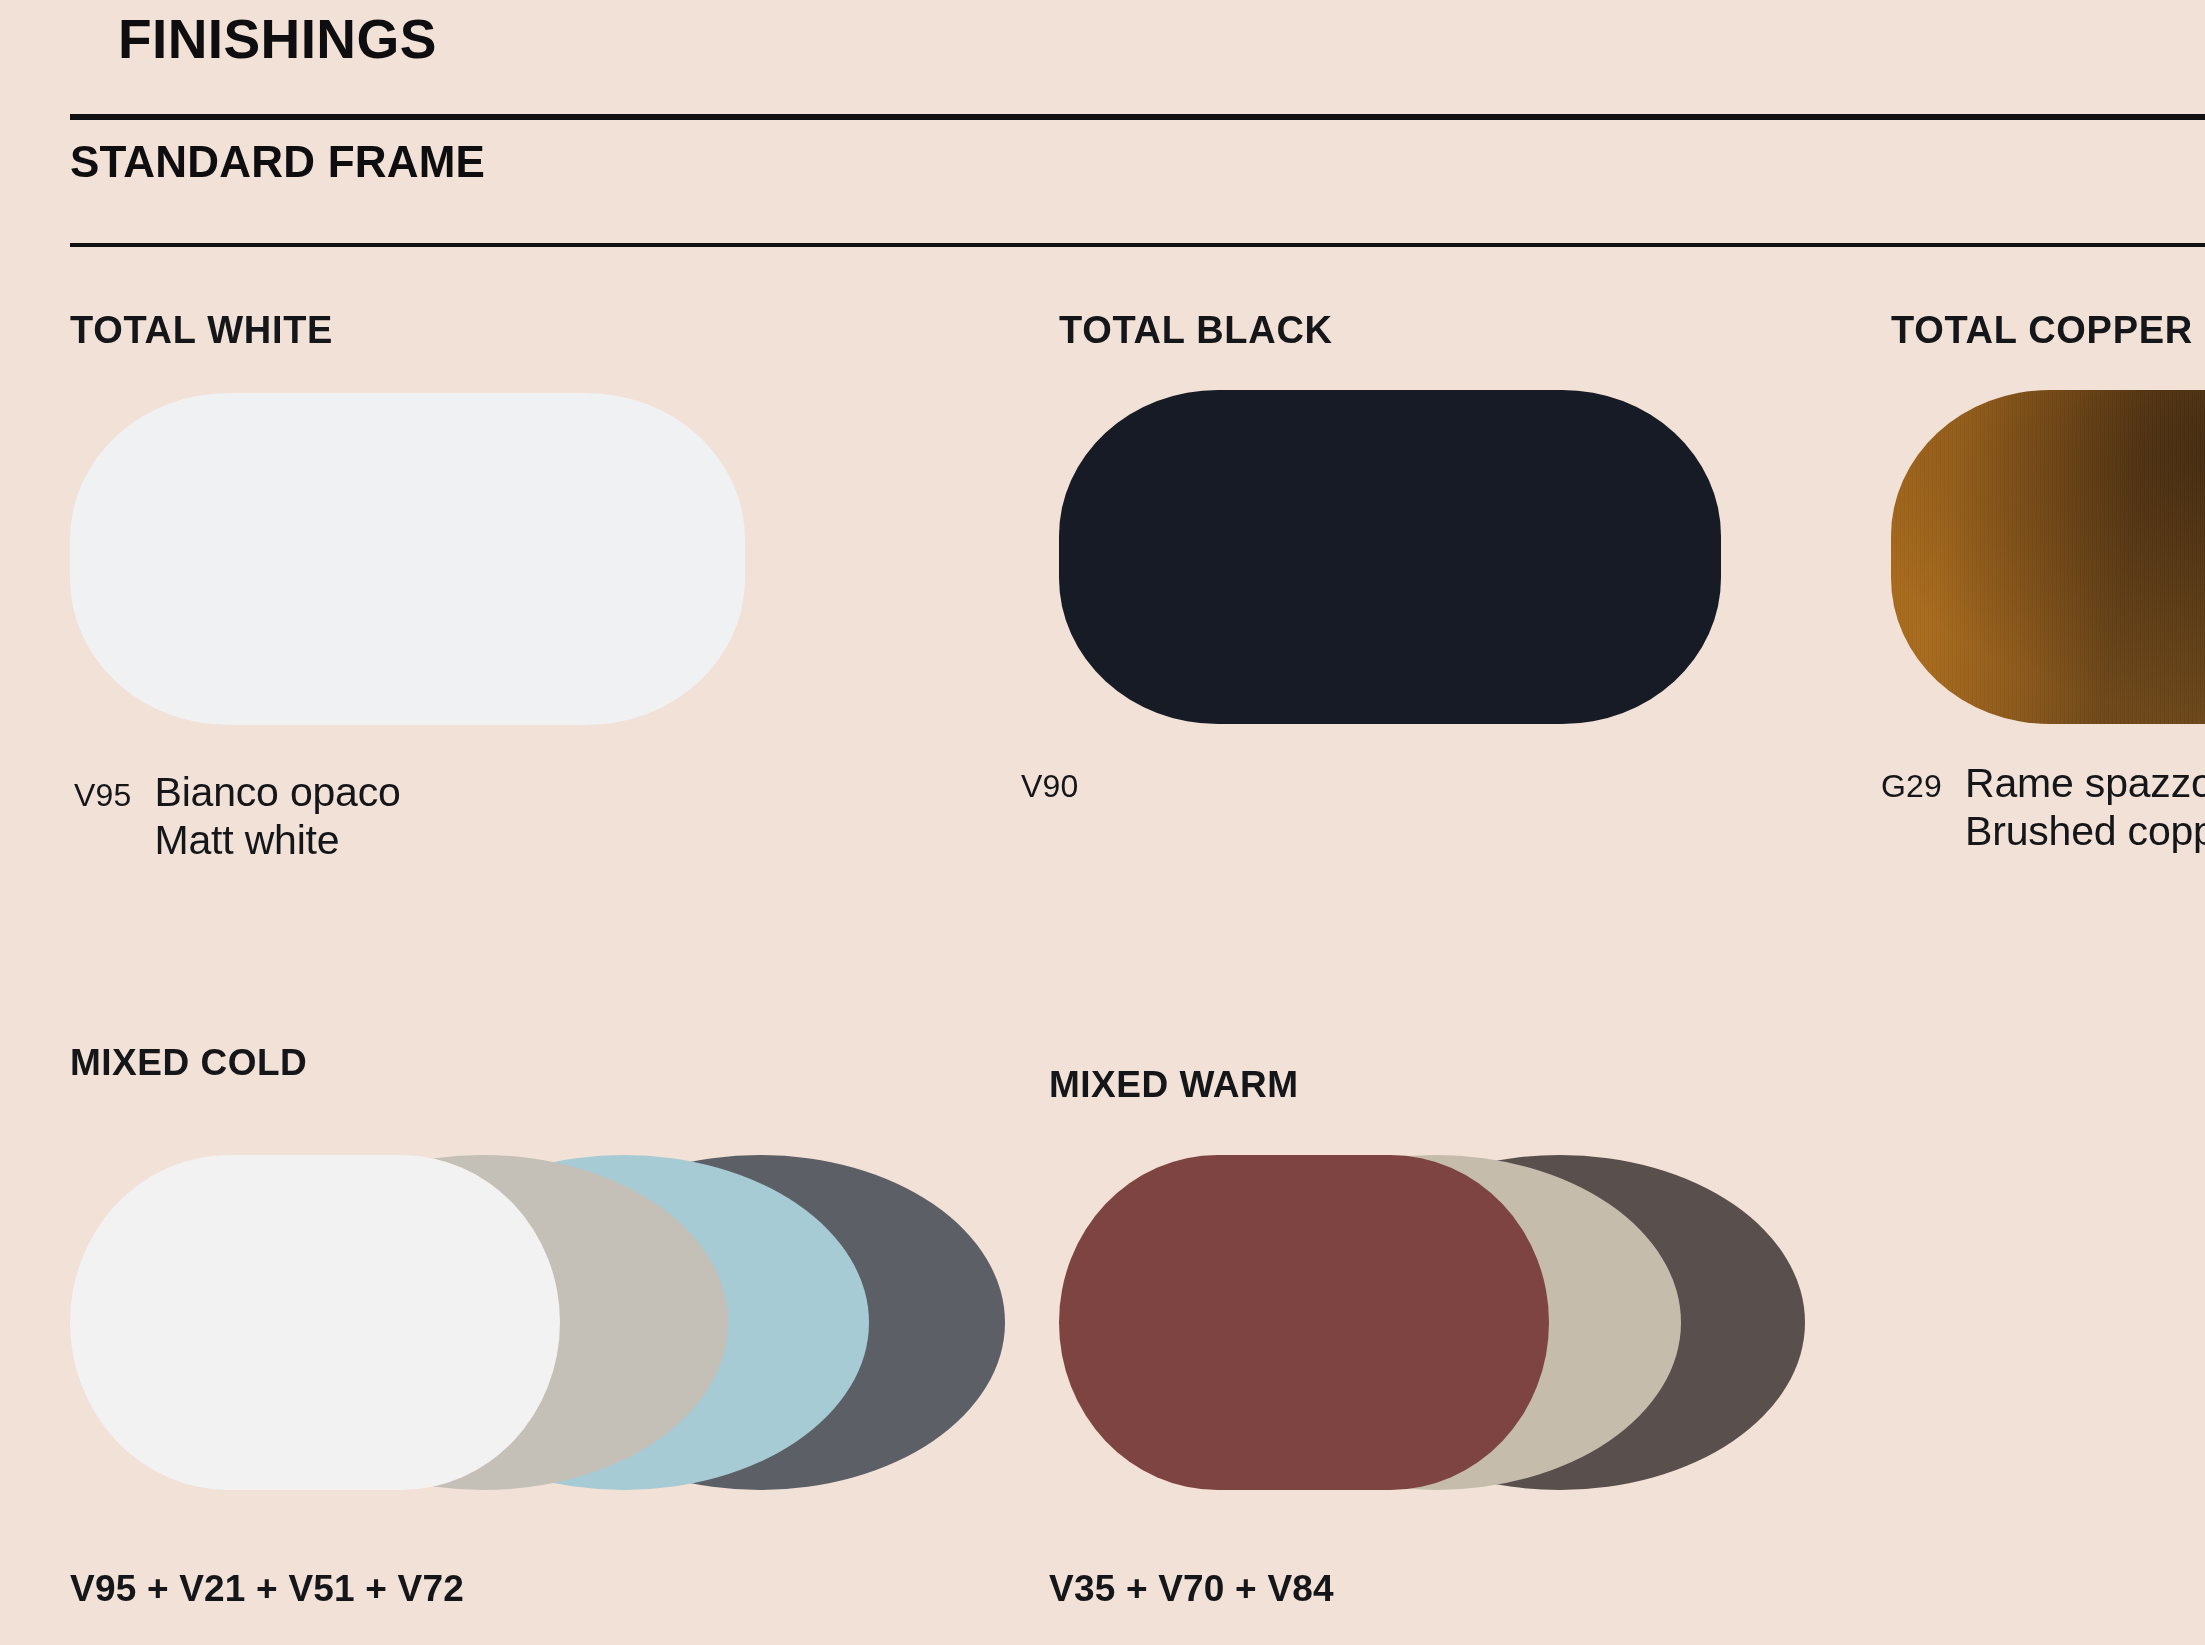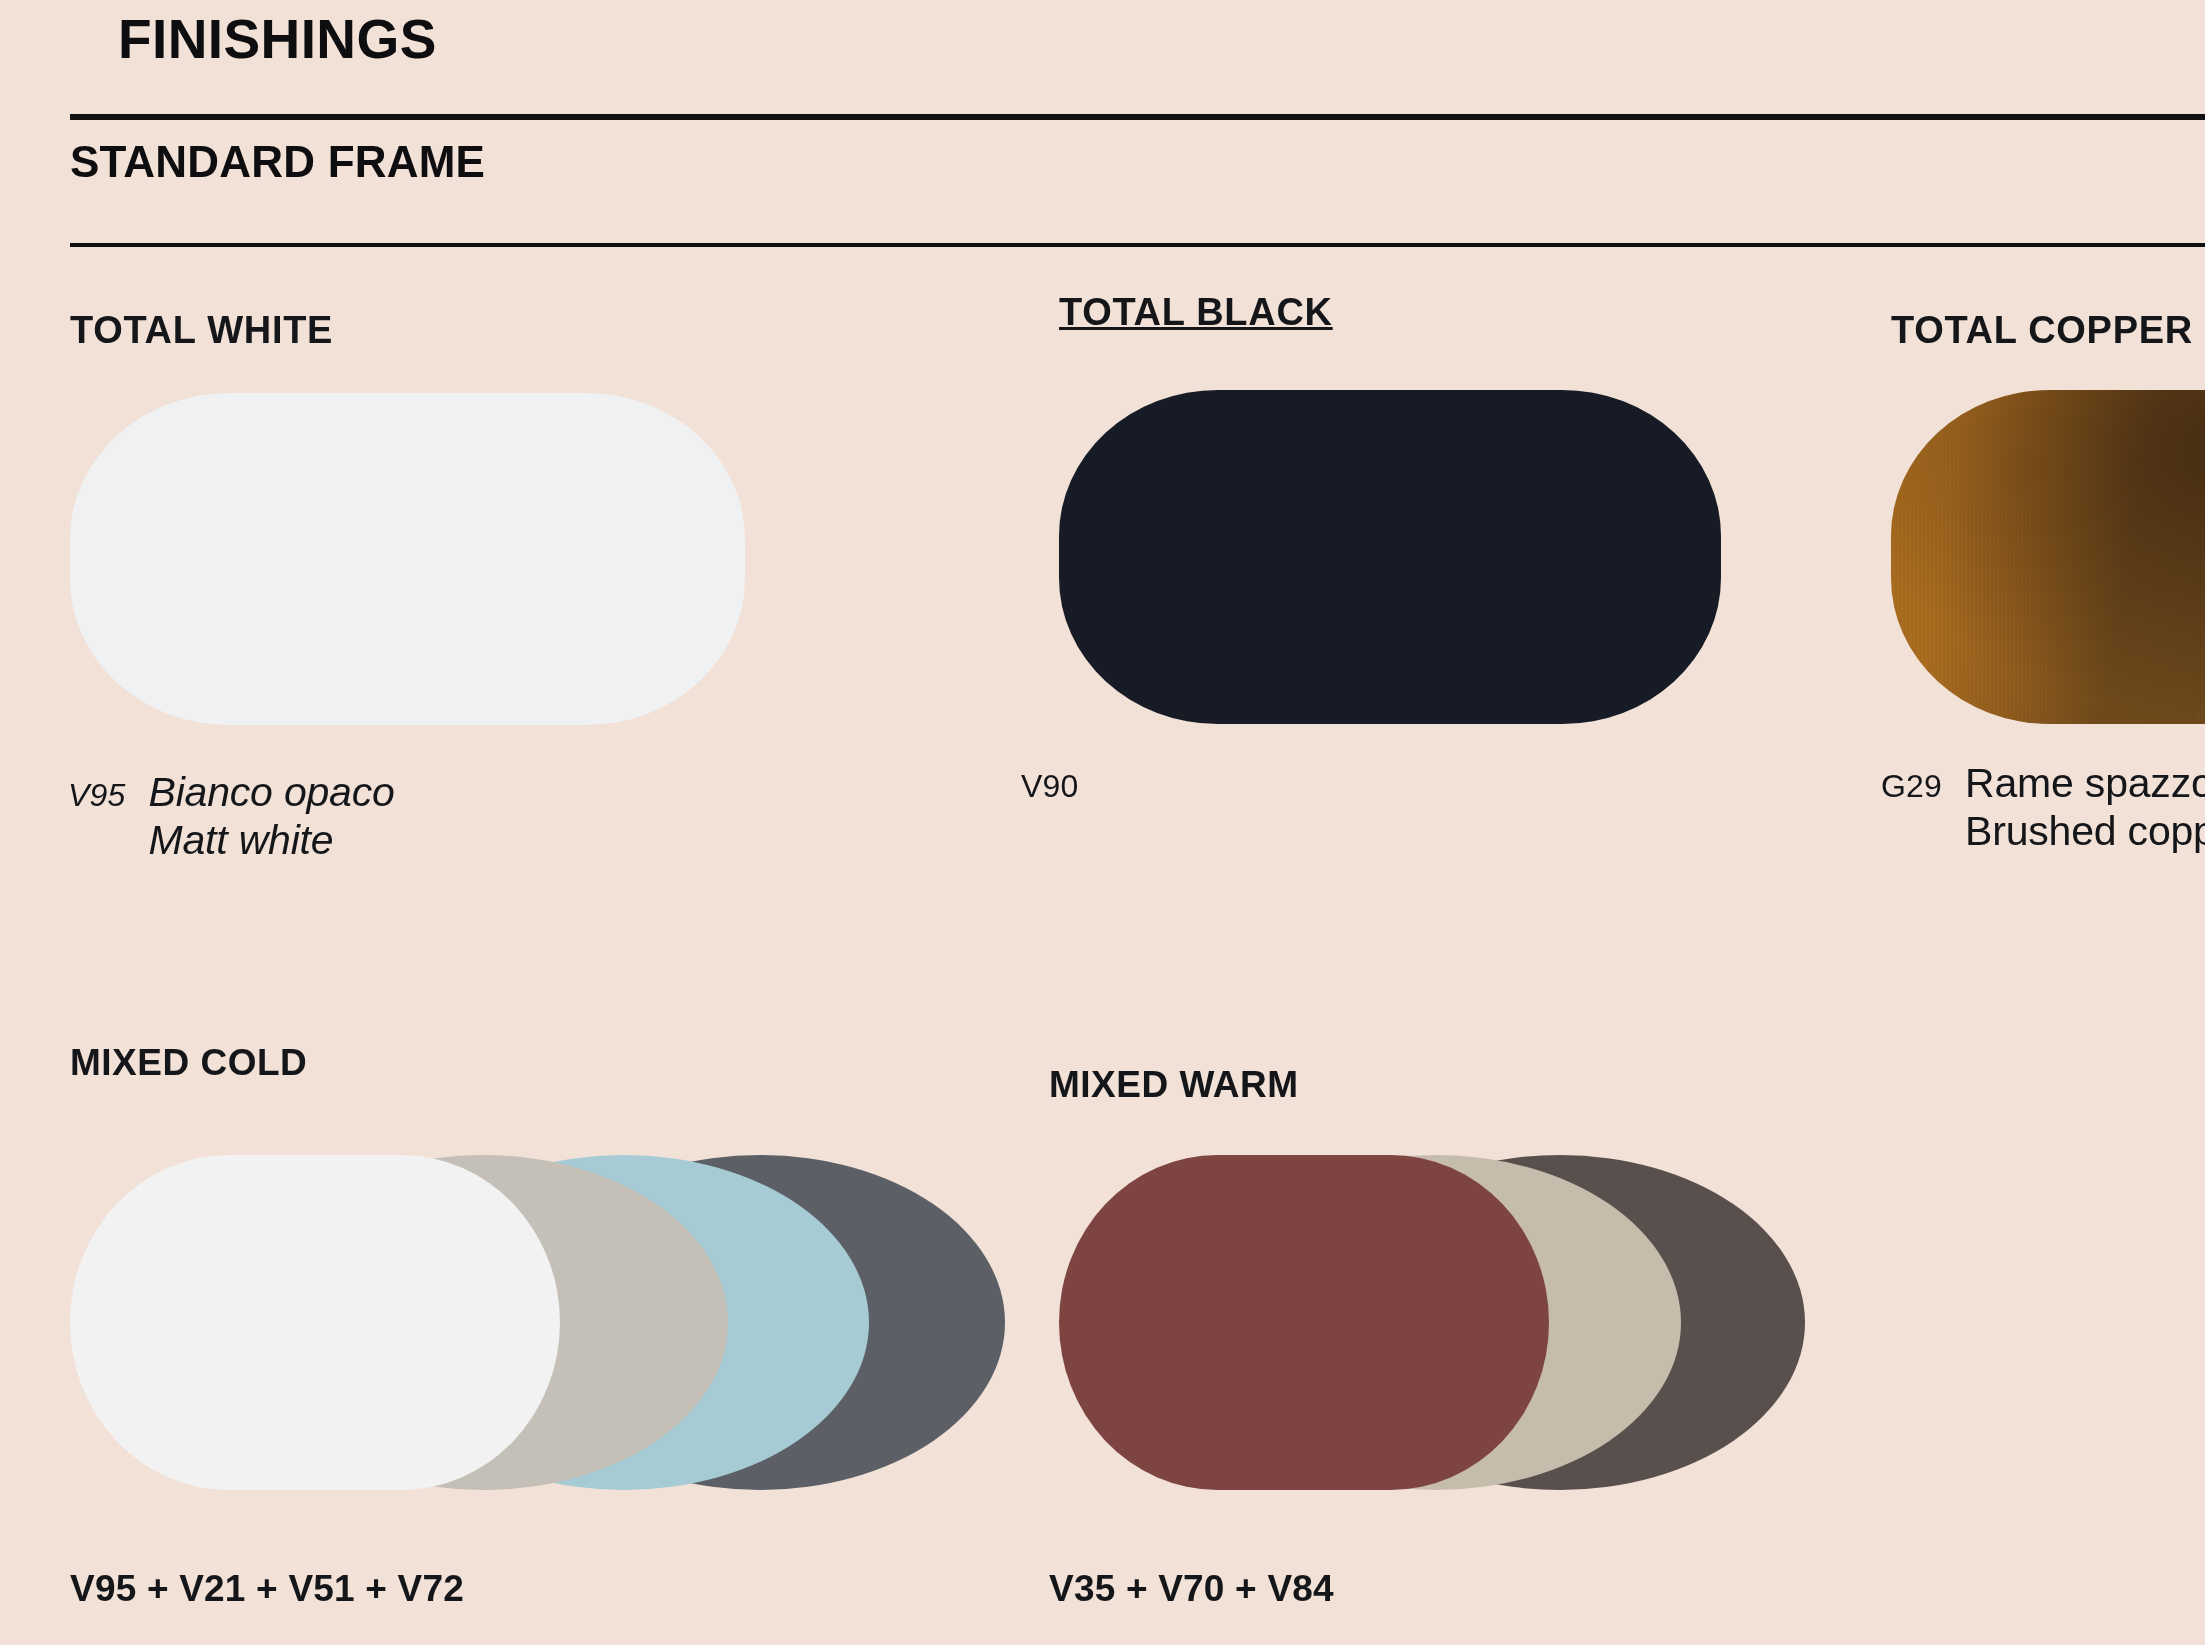--- a/index.html
+++ b/index.html
@@ -169,28 +169,28 @@
 <body>
 
 <div class="page">
 
   <div class="h-finishings">FINISHINGS</div>
   <div class="rule-top"></div>
   <div class="h-standard">STANDARD FRAME</div>
   <div class="rule-second"></div>
 
   <div class="grp-label" style="left:70px; top:311px;">TOTAL WHITE</div>
-  <div class="grp-label" style="left:1059px; top:293px;text-decoration:underline;">TOTAL BLACK</div>
+  <div class="grp-label" style="left:1059px; top:311px;">TOTAL BLACK</div>
   <div class="grp-label" style="left:1891px; top:311px;">TOTAL COPPER</div>
 
   <div class="swatch sw-white"></div>
   <div class="swatch sw-black"></div>
   <div class="swatch sw-copper"></div>
 
-  <div class="cap" style="left:68px; top:769px;font-style:italic;">
+  <div class="cap" style="left:74px; top:769px;">
     <div class="cap-code">V95</div>
     <div class="cap-names">
       <div class="cap-line">Bianco opaco</div>
       <div class="cap-line">Matt white</div>
     </div>
   </div>
 
   <div class="cap" style="left:1021px; top:760px;text-align:center;">
     <div class="cap-code">V90</div>
   </div>

